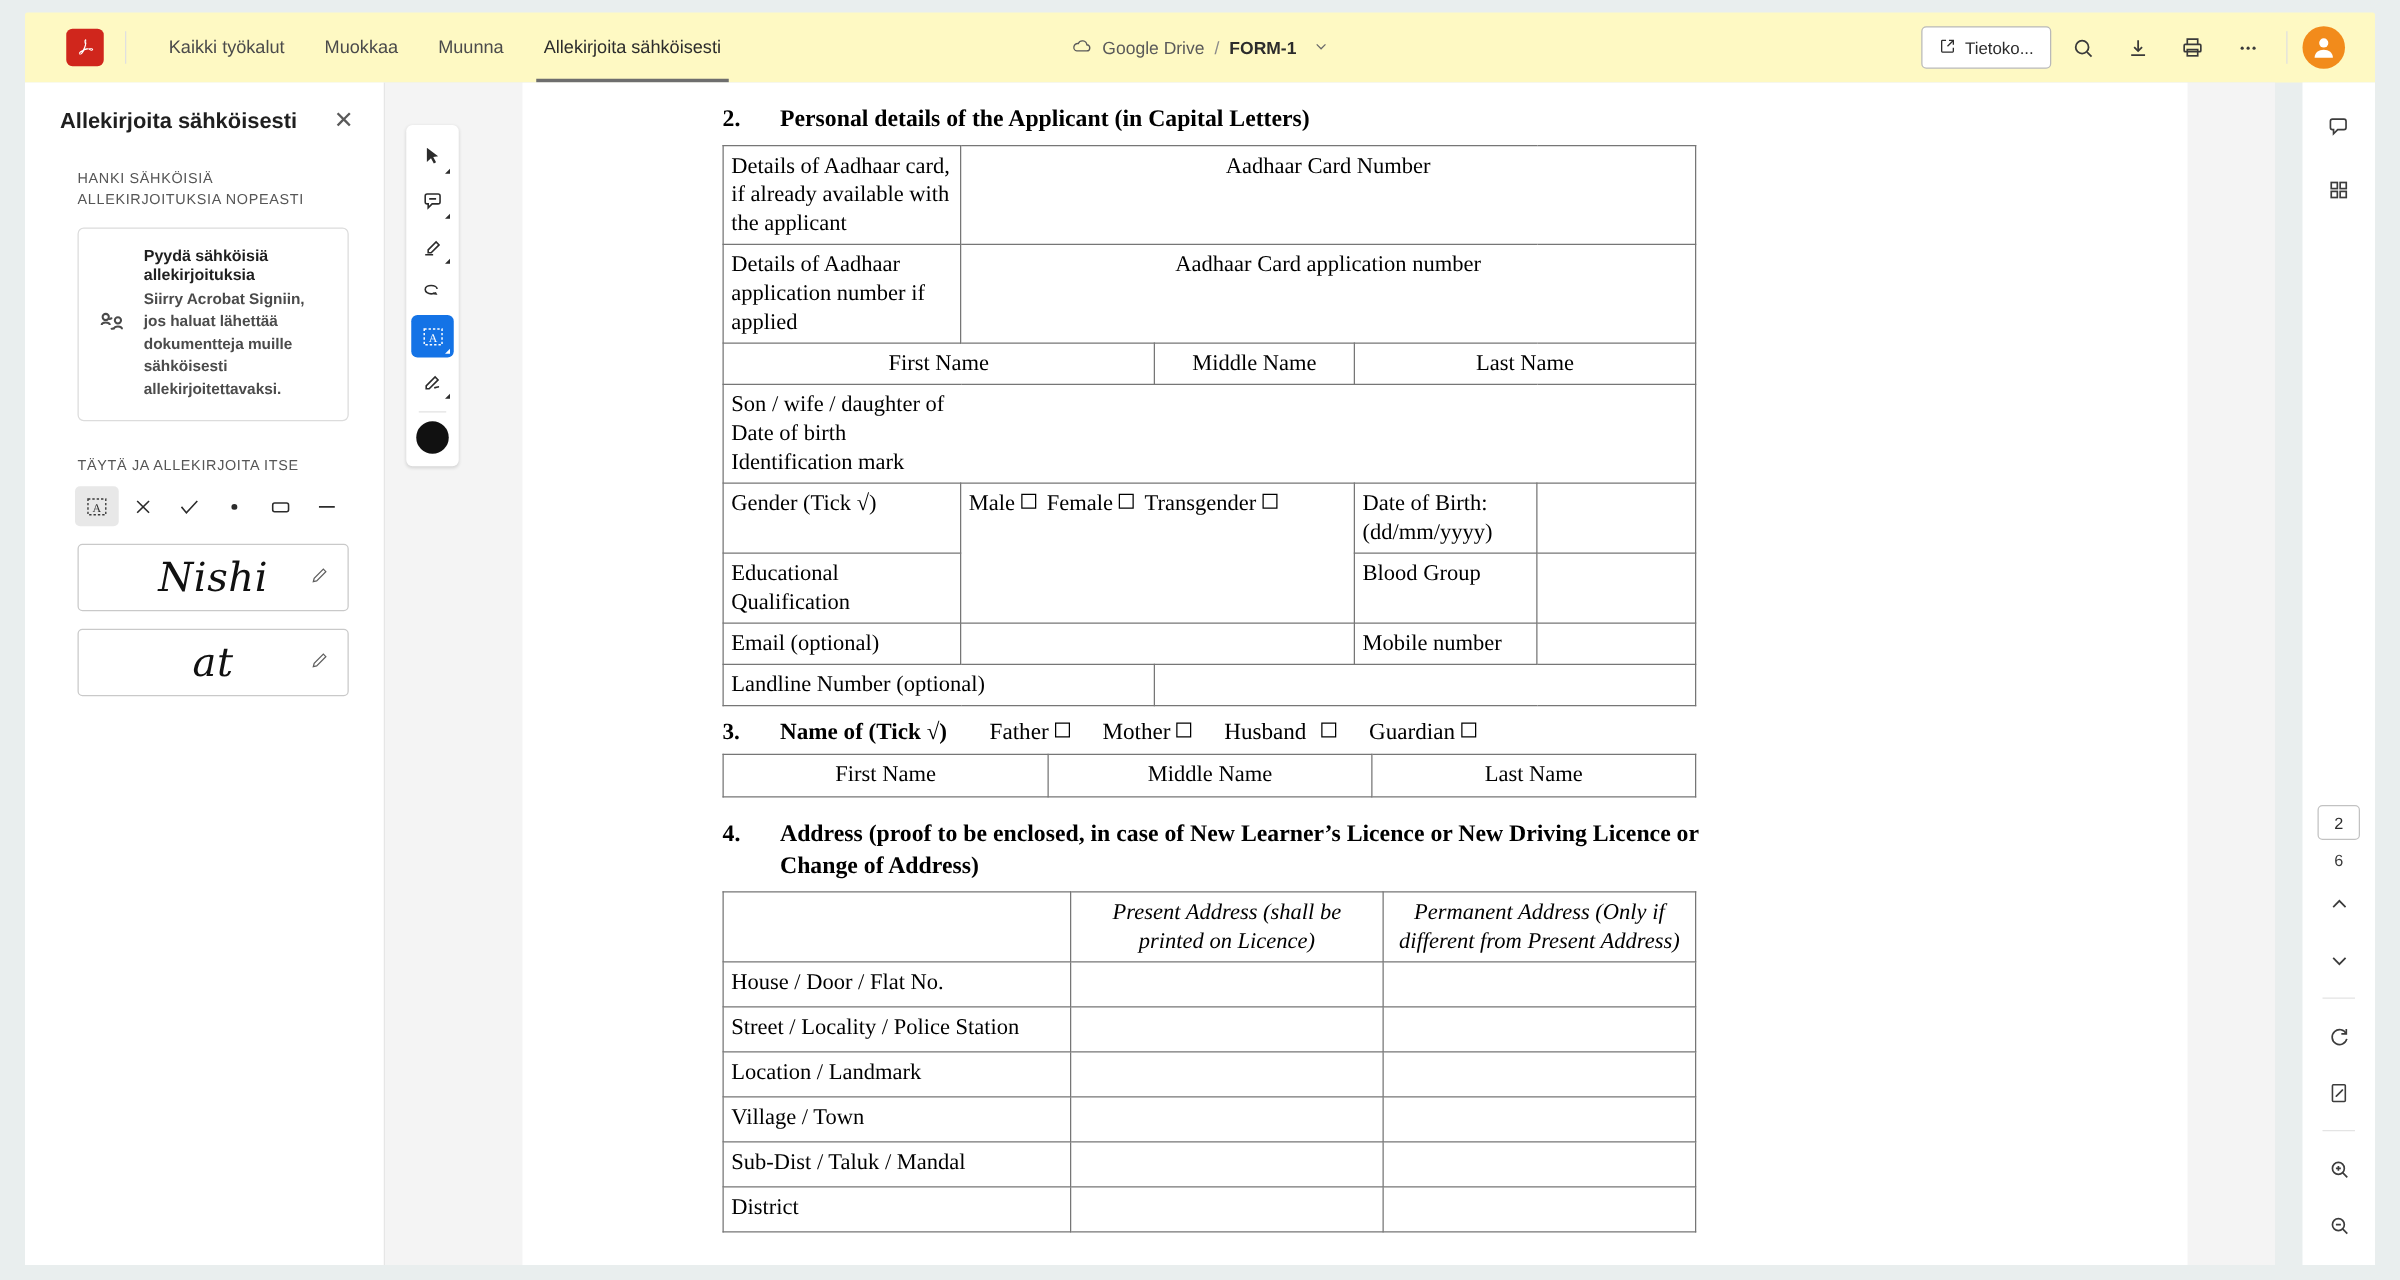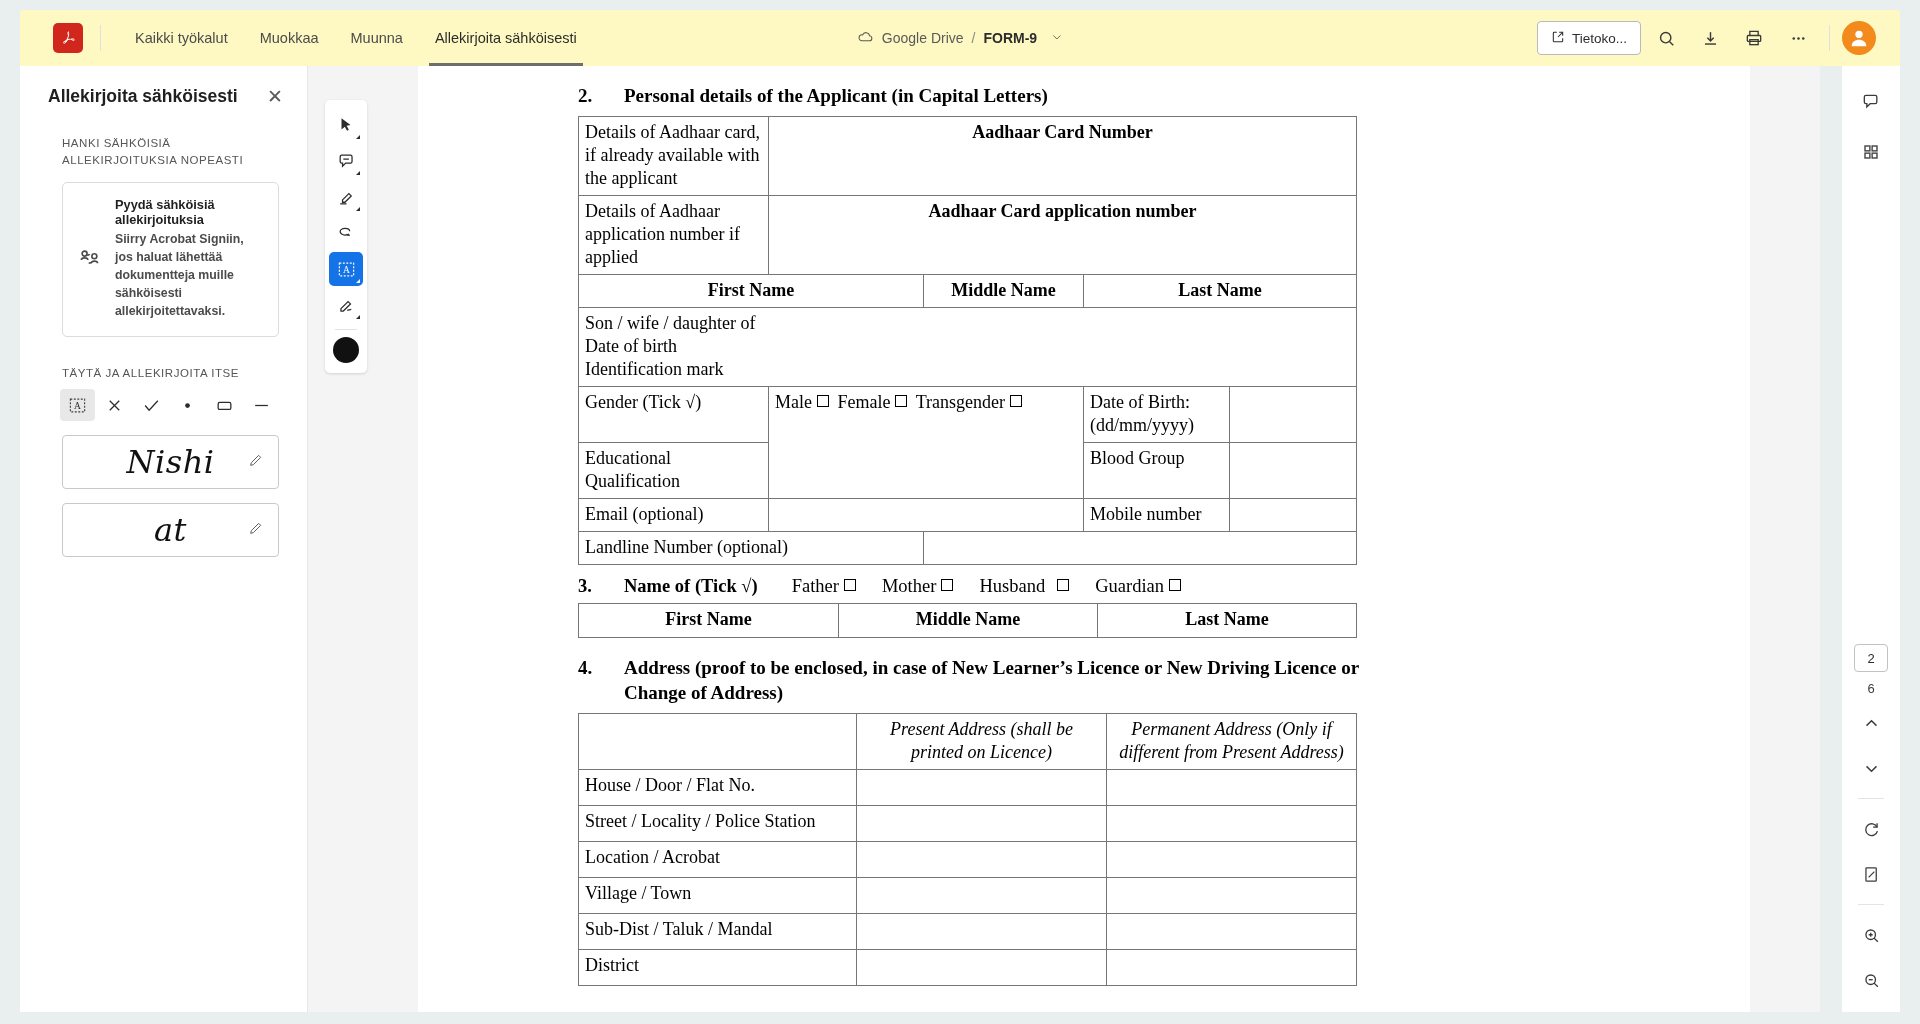--- a/index.html
+++ b/index.html
@@ -142,21 +142,21 @@
     display:flex; gap: 0; font-weight: bold; font-size: 19px; line-height: 1.3;
     margin: 0 0 7px 0; font-family: "Liberation Serif", serif;
   }
   .sec-num { width: 46px; flex:none; }
   .sec-title { flex: 1; }
   table.form { border-collapse: collapse; table-layout: fixed; }
   table.form td {
     border: 1px solid #767676; font-size: 18px; line-height: 1.28;
     padding: 4px 6px 5px 6px; vertical-align: top; font-family: "Liberation Serif", serif;
   }
-  td.ctr { text-align:center; vertical-align: middle; font-weight: bold; }
+  td.ctr { text-align:center; vertical-align: middle; }
   .cb { display:inline-block; width:12px; height:12px; border:1.4px solid #000; margin: 0 4px 0 5px; vertical-align: 1px; }
   .ital { font-style: italic; text-align:center; }
 
   .sec3line { display:flex; align-items:baseline; font-weight:bold; font-size:18.5px; margin: 11px 0 6px 0; font-family:"Liberation Serif", serif;}
   .sec3line .lbl { margin-right: 34px; }
   .sec3opt { font-weight: normal; margin-right: 22px; white-space: nowrap; }
 
   
   .rightrail {
     position: absolute; right: 20px; top: 66px; width: 58px; height: 946px;
@@ -210,21 +210,21 @@
     </div>
 
     <div class="filepath">
       <span>
         <svg width="17" height="17" viewBox="0 0 24 24" fill="none" stroke="#5a5a5a" stroke-width="1.5">
           <path d="M6.5 18h11a3.5 3.5 0 0 0 .3-7 5 5 0 0 0-9.6-1.3A3.6 3.6 0 0 0 6.5 18z"></path>
         </svg>
       </span>
       <span>Google Drive</span>
       <span class="slash">/</span>
-      <span class="fname">FORM-9</span>
+      <span class="fname">FORM-1</span>
       <span class="chev">
         <svg width="12" height="12" viewBox="0 0 24 24" fill="none" stroke="#6a6a6a" stroke-width="2">
             <path d="M5 9l7 7 7-7"></path>
           </svg>
       </span>
     </div>
 
     <div class="topright">
       <div class="tbtn">
         <span>
@@ -463,21 +463,21 @@
             <td style="height:36px">House / Door / Flat No.</td>
             <td></td>
                 <td></td>
           </tr>
           <tr>
             <td style="height:36px">Street / Locality / Police Station</td>
             <td></td>
                 <td></td>
           </tr>
           <tr>
-            <td style="height:36px">Location / Acrobat</td>
+            <td style="height:36px">Location / Landmark</td>
             <td></td>
                 <td></td>
           </tr>
           <tr>
             <td style="height:36px">Village / Town</td>
             <td></td>
                 <td></td>
           </tr>
           <tr>
             <td style="height:36px">Sub-Dist / Taluk / Mandal</td>

